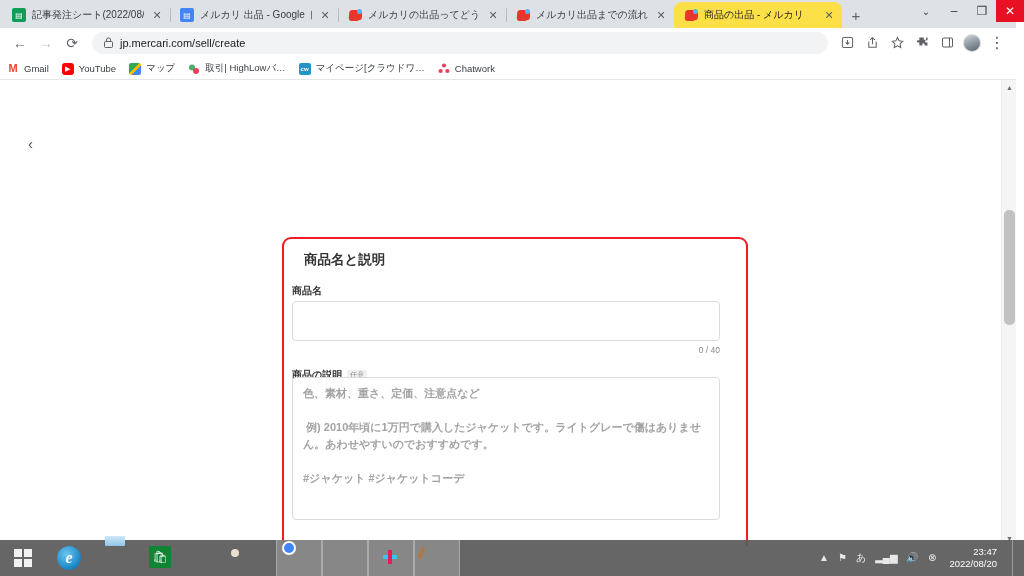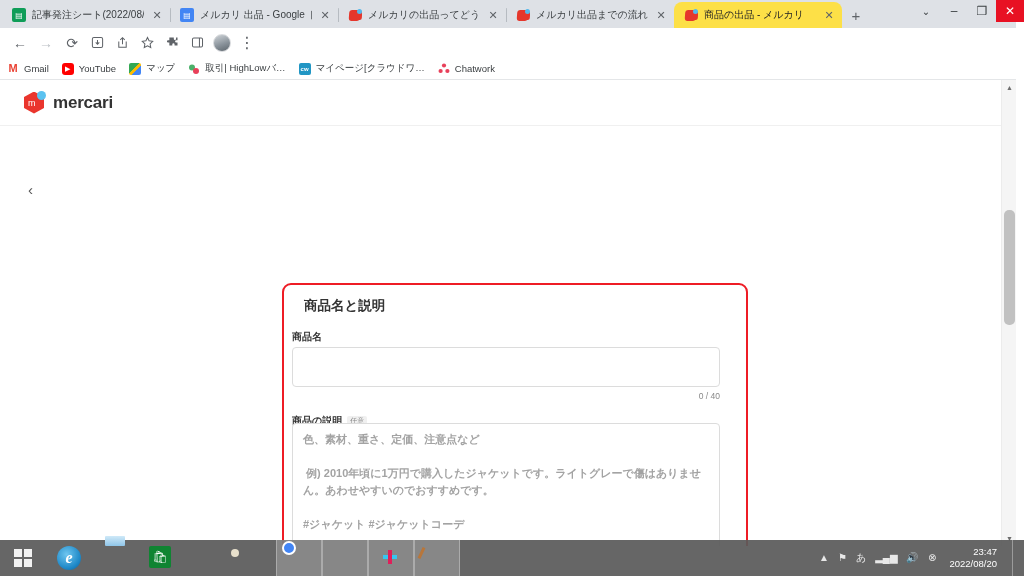--- a/index.html
+++ b/index.html
@@ -570,20 +570,27 @@
       <span class="tab-close">✕</span>
     </div>
     <div class="newtab-btn">+</div>
     <div class="tabstrip-spacer"></div>
   </div>
 
   <div class="toolbar">
     <div class="navbtn">←</div>
     <div class="navbtn disabled">→</div>
     <div class="navbtn">⟳</div>
+    <div class="omnibox">
+      <svg class="lock-icon" width="9" height="11" viewBox="0 0 9 11">
+        <rect x="0.5" y="4.5" width="8" height="6" rx="1" fill="none" stroke="#5f6368"></rect>
+        <path d="M2.4 4.5V3a2.1 2.1 0 0 1 4.2 0v1.5" fill="none" stroke="#5f6368"></path>
+      </svg>
+      <span>jp.mercari.com/sell/create</span>
+    </div>
     <div class="toolbar-icons">
       <div class="ticon">
         <svg width="13" height="13" viewBox="0 0 14 14">
             <rect x="1.5" y="1.5" width="11" height="11" rx="1.6" fill="none" stroke="#5f6368" stroke-width="1.1"></rect>
             <path d="M7 4.2v4.4M5.1 6.9 7 8.8l1.9-1.9" fill="none" stroke="#5f6368" stroke-width="1.1"></path>
           </svg>
       </div>
       <div class="ticon">
         <svg width="13" height="13" viewBox="0 0 14 14">
             <path d="M3 6v6.2h8V6" fill="none" stroke="#5f6368" stroke-width="1.1"></path>
@@ -646,29 +653,20 @@
             <circle cx="2.6" cy="8" r="2.1" fill="#e8405a"></circle>
             <circle cx="9.4" cy="8" r="2.1" fill="#e8405a"></circle>
           </svg>
       </span>
       <span class="bm-label">Chatwork</span>
     </div>
   </div>
 
   <div class="viewport">
 
-    <div class="mercari-header">
-      <div class="merc-logo">
-        <span class="merc-mark">
-          <span class="hex"></span>
-            <span class="dot"></span>
-        </span>
-        <span class="merc-word">mercari</span>
-      </div>
-    </div>
 
     <div class="page-body">
 
       <div class="back-chevron">‹</div>
 
 
       <div class="red-box"></div>
 
       <div class="sec-title" id="title-name-desc">商品名と説明</div>
 

